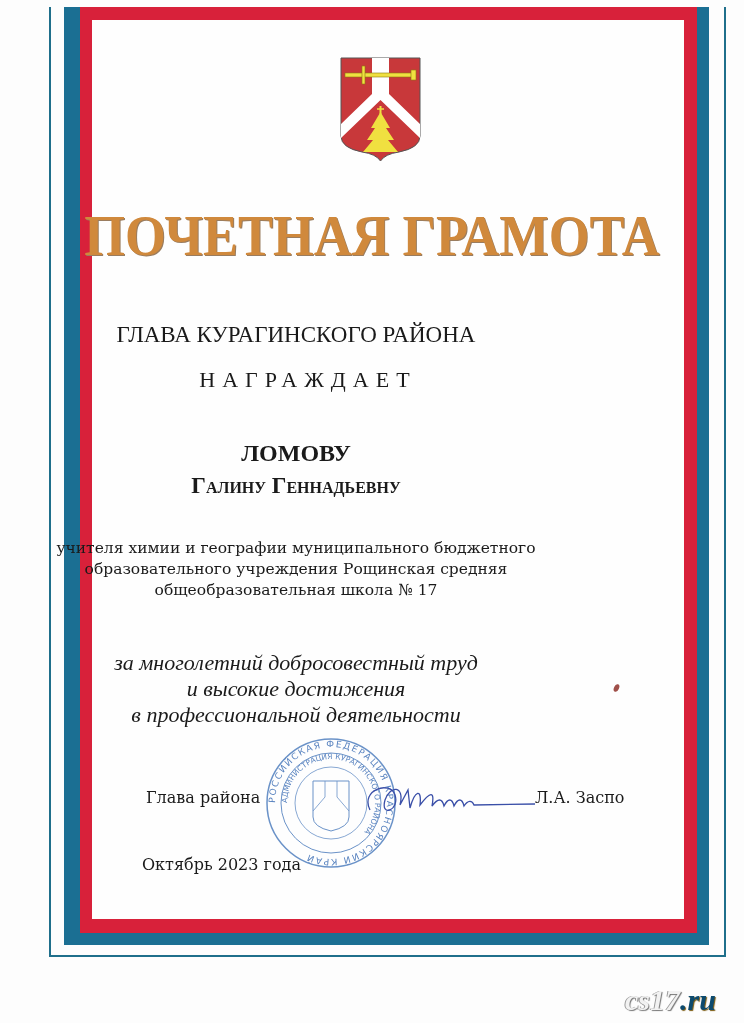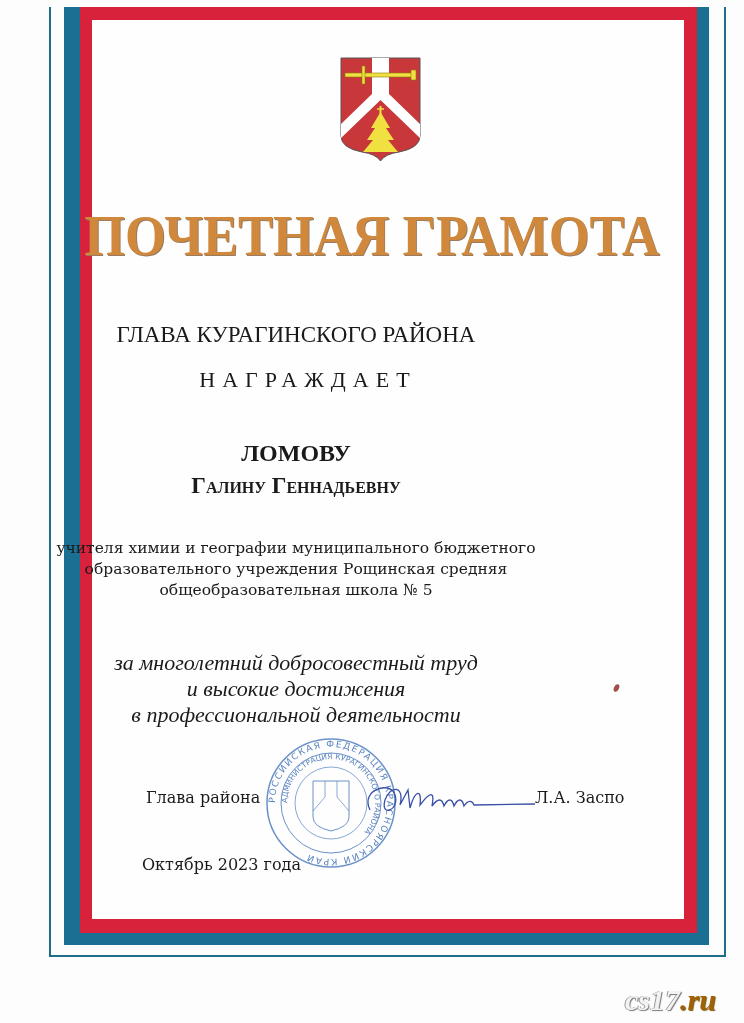--- a/index.html
+++ b/index.html
@@ -44,21 +44,21 @@
   .sig-name { position: absolute; left: 535px; top: 788px; font-family: "DejaVu Serif", serif; font-size: 16px; }
   .date { position: absolute; left: 142px; top: 855px; font-family: "DejaVu Serif", serif; font-size: 16px; }
   .stamp { position: absolute; left: 265px; top: 737px; width: 132px; height: 132px; }
   .signature { position: absolute; left: 360px; top: 780px; width: 180px; height: 40px; }
   .speck { position: absolute; left: 614px; top: 684px; width: 5px; height: 8px; background: #a0504a; border-radius: 50%; transform: rotate(25deg); }
   .watermark {
     position: absolute; left: 625px; top: 983px; font-family: "Liberation Serif", serif;
     font-size: 30px; font-weight: bold; font-style: italic; color: #f2f2f2;
     text-shadow: 1px 1px 1px #777, -1px 0 0 #999;
   }
-  .watermark .ru { color: #a16207; text-shadow: 1px 1px 1px #7a5a10; }
+  .watermark .ru { color: #0c4a6e; text-shadow: 1px 1px 1px #7a5a10; }
 </style>
 </head>
 <body>
 
 <div class="outer-line"></div>
 <div class="blue-frame"></div>
 <div class="red-frame"></div>
 <div class="paper"></div>
 
 <svg class="emblem" viewBox="0 0 83 106">
@@ -76,21 +76,21 @@
 
 <div class="center line1">ГЛАВА КУРАГИНСКОГО РАЙОНА</div>
 <div class="center line2">НАГРАЖДАЕТ</div>
 
 <div class="center surname">ЛОМОВУ</div>
 <div class="center given">Галину Геннадьевну</div>
 
 <div class="center desc">
   <div>учителя химии и географии  муниципального бюджетного</div>
   <div>образовательного учреждения Рощинская средняя</div>
-  <div>общеобразовательная школа № 5</div>
+  <div>общеобразовательная школа № 17</div>
 </div>
 
 <div class="center reason">
   <div>за многолетний добросовестный труд</div>
   <div>и высокие достижения</div>
   <div>в профессиональной деятельности</div>
 </div>
 
 <div class="speck"></div>
 

